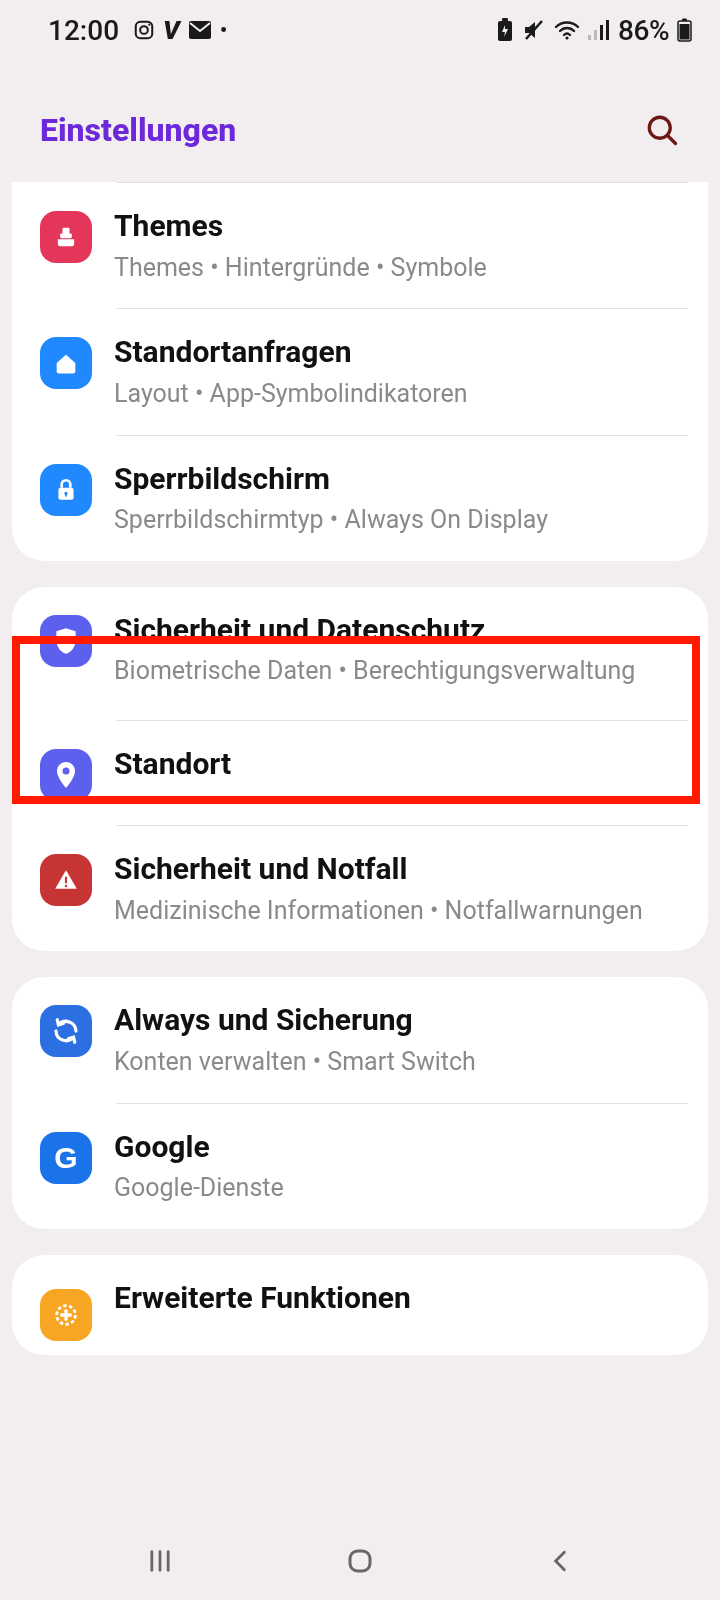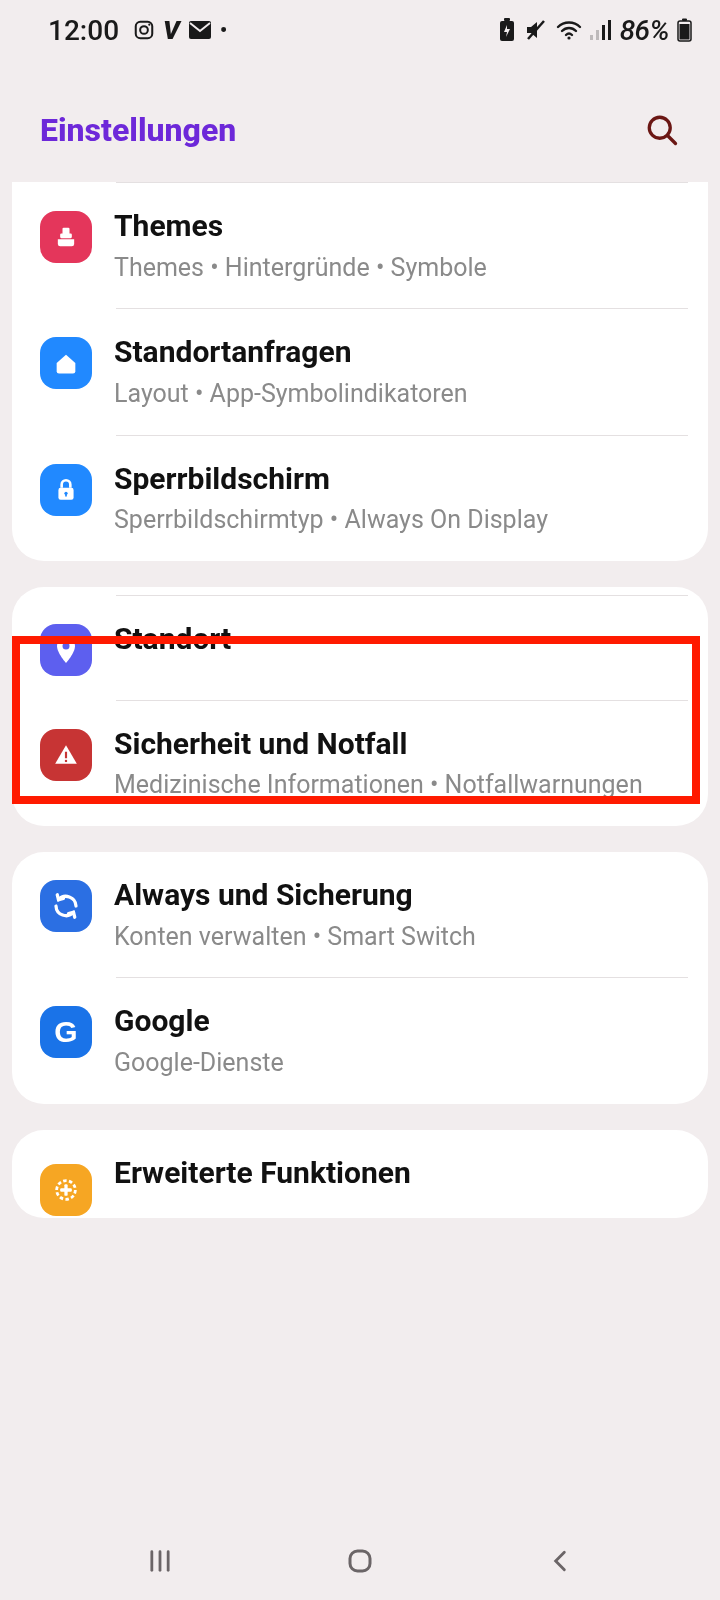--- a/index.html
+++ b/index.html
@@ -19,21 +19,21 @@
     align-items: center;
     justify-content: space-between;
     padding: 0 28px 0 48px;
     font-size: 26px;
     font-weight: 500;
     color: #1a1a1a;
   }
   .status-left { display: flex; align-items: center; gap: 8px; }
   .status-left .time { font-size: 28px; margin-right: 6px; font-weight: 500;}
   .status-right { display: flex; align-items: center; gap: 8px; font-size: 26px; }
-  .status-right .pct { font-size: 28px; letter-spacing: -0.5px; font-style: italic; }
+  .status-right .pct { font-size: 28px; letter-spacing: -0.5px; }
 
   
   .header {
     display: flex;
     align-items: center;
     justify-content: space-between;
     padding: 48px 36px 30px 40px;
   }
   .header h1 {
     font-size: 32px;
@@ -236,20 +236,31 @@
         </svg>
     </div>
     <div class="texts">
       <div class="title">Sperrbildschirm</div>
       <div class="sub">Sperrbildschirmtyp  •  Always On Display</div>
     </div>
   </div>
 </div>
 
 <div class="card">
+  <div class="row">
+    <div class="icon-wrap bg-indigo">
+      <svg width="26" height="30" viewBox="0 0 24 28" fill="#fff">
+          <path d="M12 2 L21 5 V13 C21 20 16 25 12 26 C8 25 3 20 3 13 V5 Z"></path>
+        </svg>
+    </div>
+    <div class="texts">
+      <div class="title">Sicherheit und Datenschutz</div>
+      <div class="sub">Biometrische Daten  •  Berechtigungsverwaltung</div>
+    </div>
+  </div>
   <div class="divider" style="margin-top:8px;"></div>
 
   <div class="row">
     <div class="icon-wrap bg-indigo">
       <svg width="24" height="30" viewBox="0 0 24 30" fill="#fff">
           <path d="M12 2 C7 2 3 6 3 11 C3 18 12 28 12 28 C12 28 21 18 21 11 C21 6 17 2 12 2 Z"></path>
           <circle cx="12" cy="11" r="3.5" fill="#5d5fef"></circle>
         </svg>
     </div>
     <div class="texts">
@@ -295,21 +306,21 @@
       <span style="font-weight:800; font-size:30px; color:#fff; font-family:Arial,sans-serif;">G</span>
     </div>
     <div class="texts">
       <div class="title">Google</div>
       <div class="sub">Google-Dienste</div>
     </div>
   </div>
 </div>
 
 <div class="card last-cut" style="padding-bottom:0;">
-  <div class="row" style="padding-bottom:2px;">
+  <div class="row" style="padding-bottom:14px;">
     <div class="icon-wrap bg-orange" style="margin-top:10px;">
       <svg width="28" height="28" viewBox="0 0 24 24" fill="#fff">
           <circle cx="12" cy="12" r="8" fill="none" stroke="#fff" stroke-width="2.4" stroke-dasharray="3 2"></circle>
           <rect x="10.6" y="7" width="2.8" height="10" rx="1"></rect>
           <rect x="7" y="10.6" width="10" height="2.8" rx="1"></rect>
         </svg>
     </div>
     <div class="texts">
       <div class="title">Erweiterte Funktionen</div>
     </div>

